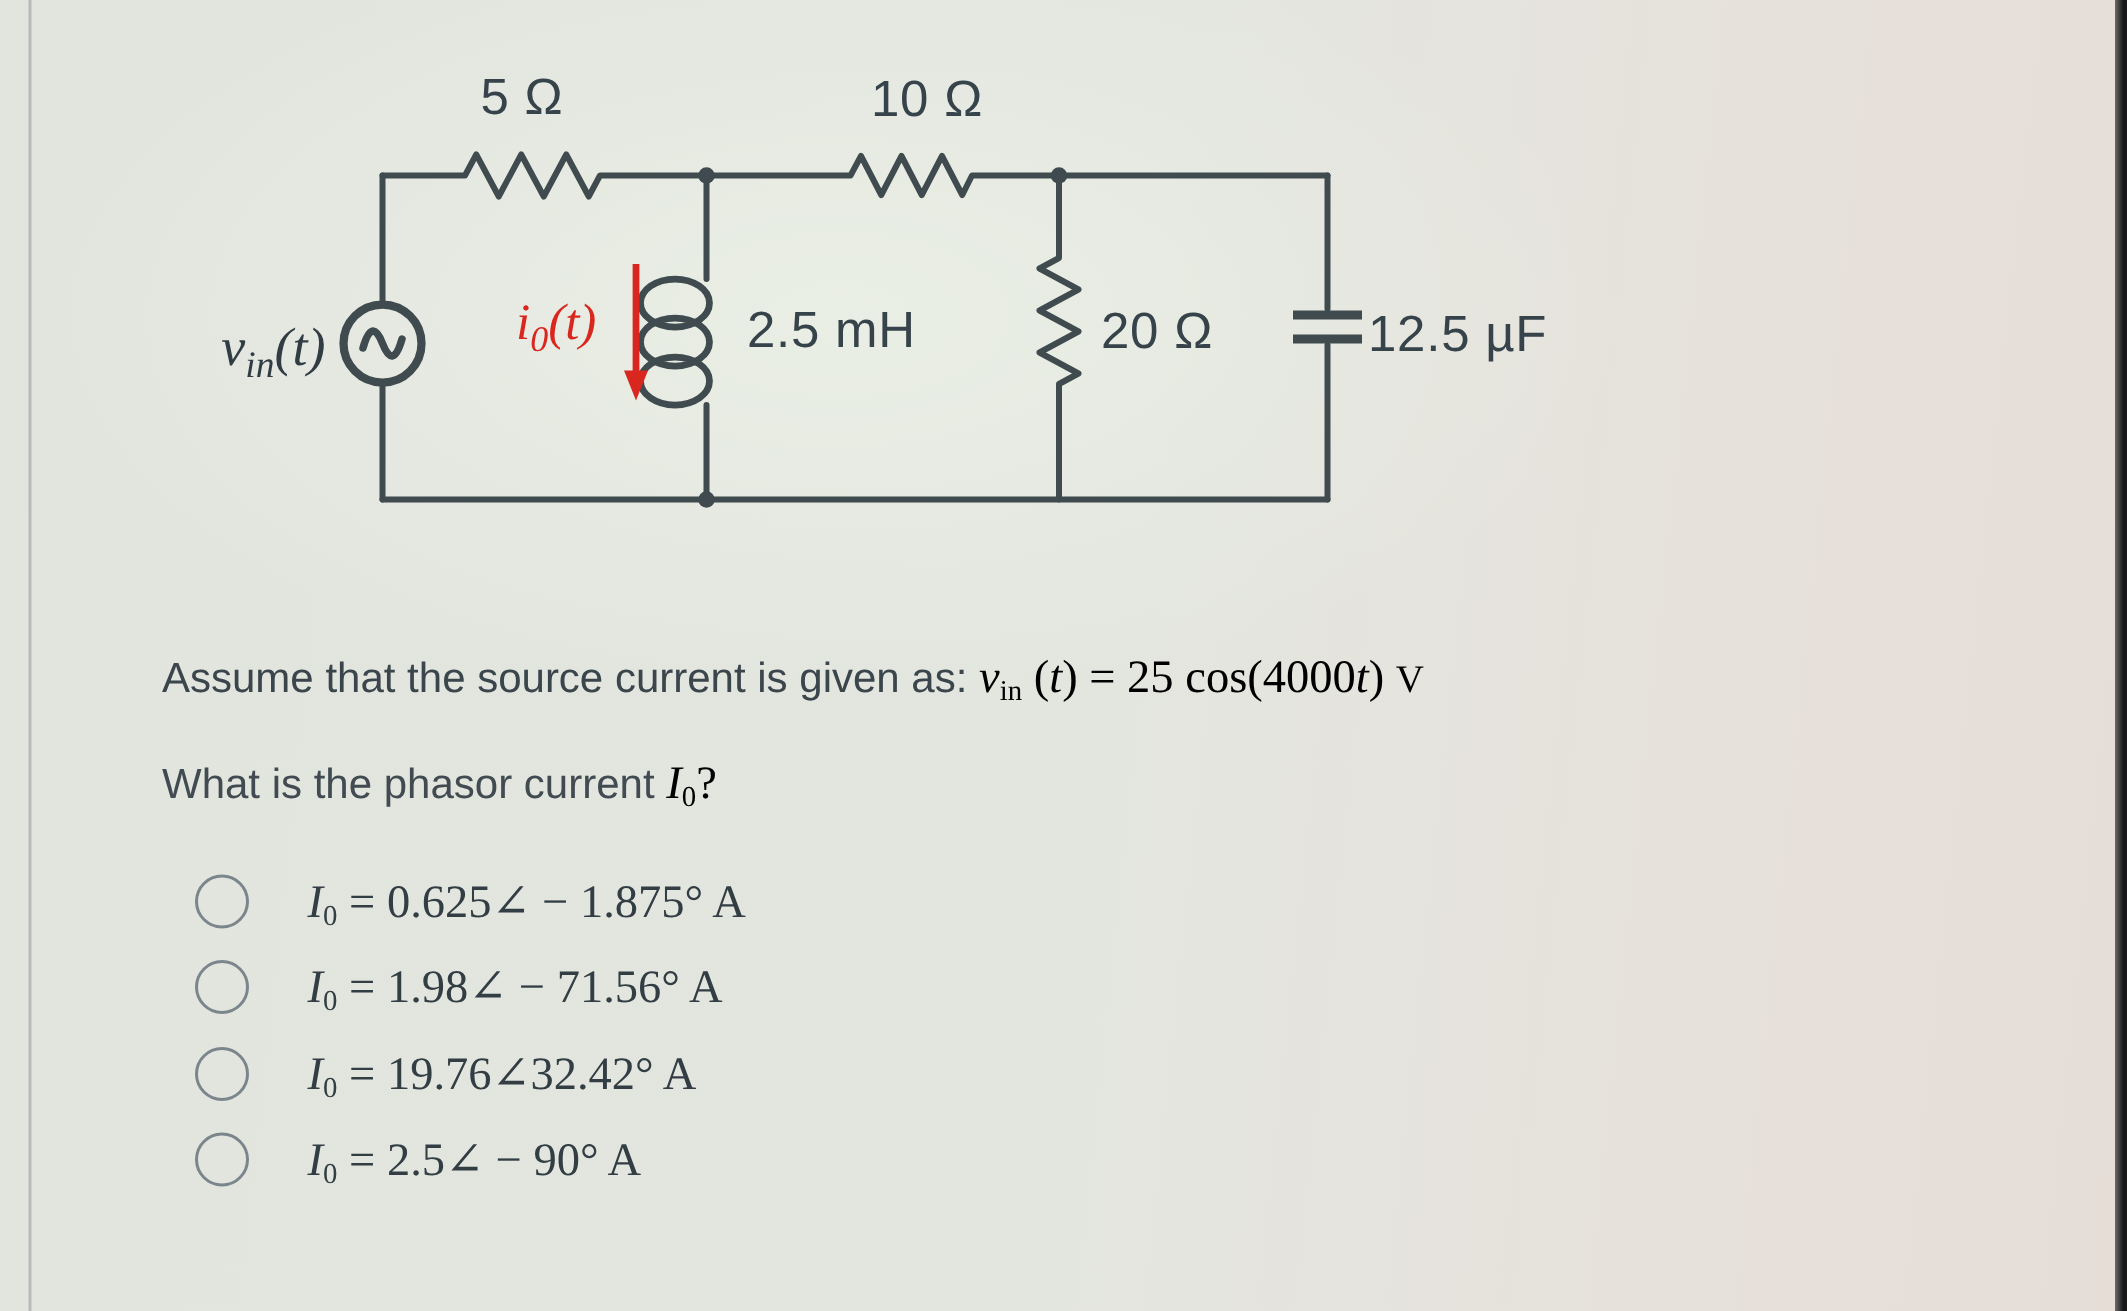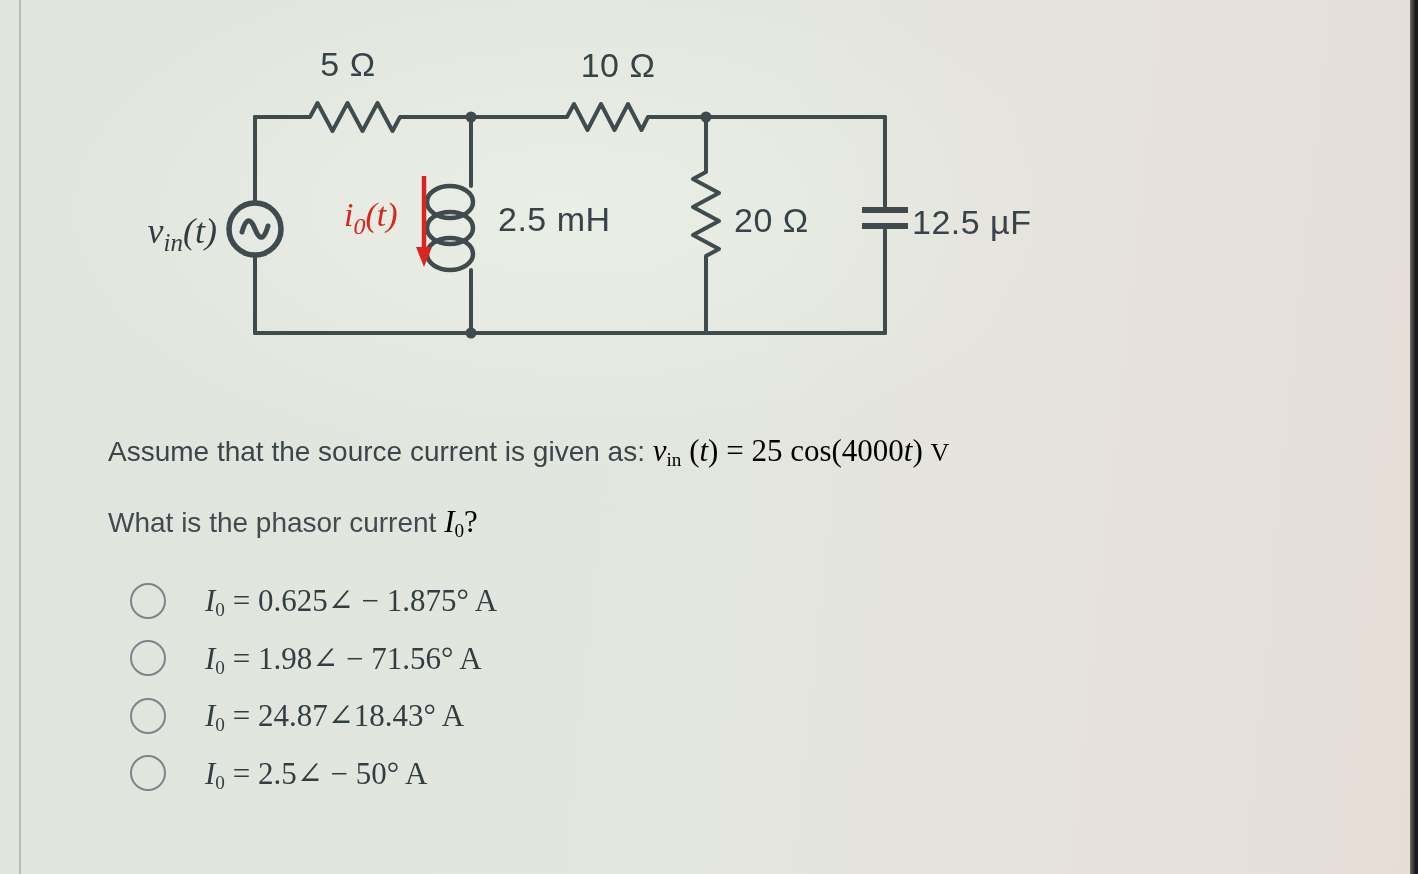--- a/index.html
+++ b/index.html
@@ -125,19 +125,19 @@
   <li class="option-row">
     <span class="radio"></span>
     <span class="option-label math"><span class="it">I</span><sub>0</sub><span> = 0.625∠ − 1.875° A</span></span>
   </li>
   <li class="option-row">
     <span class="radio"></span>
     <span class="option-label math"><span class="it">I</span><sub>0</sub><span> = 1.98∠ − 71.56° A</span></span>
   </li>
   <li class="option-row">
     <span class="radio"></span>
-    <span class="option-label math"><span class="it">I</span><sub>0</sub><span> = 24.87∠18.43° A</span></span>
+    <span class="option-label math"><span class="it">I</span><sub>0</sub><span> = 19.76∠32.42° A</span></span>
   </li>
   <li class="option-row">
     <span class="radio"></span>
-    <span class="option-label math"><span class="it">I</span><sub>0</sub><span> = 2.5∠ − 50° A</span></span>
+    <span class="option-label math"><span class="it">I</span><sub>0</sub><span> = 2.5∠ − 90° A</span></span>
   </li>
 </ul>
 
 </body></html>

